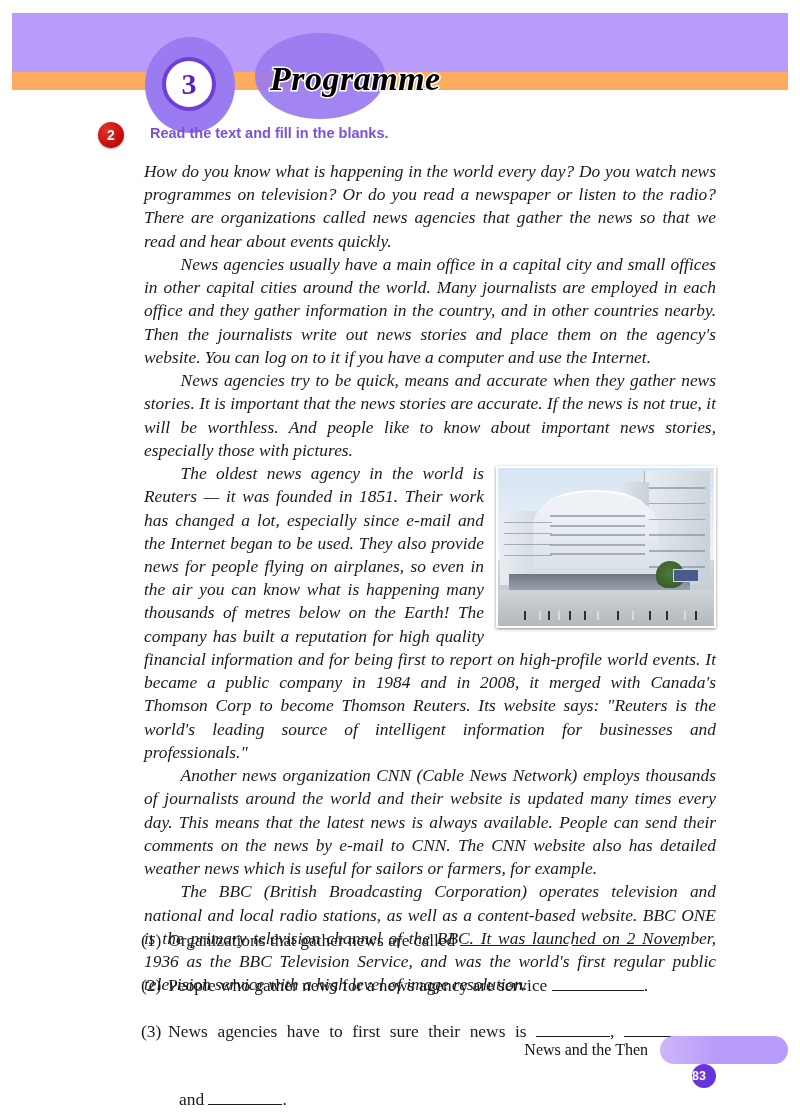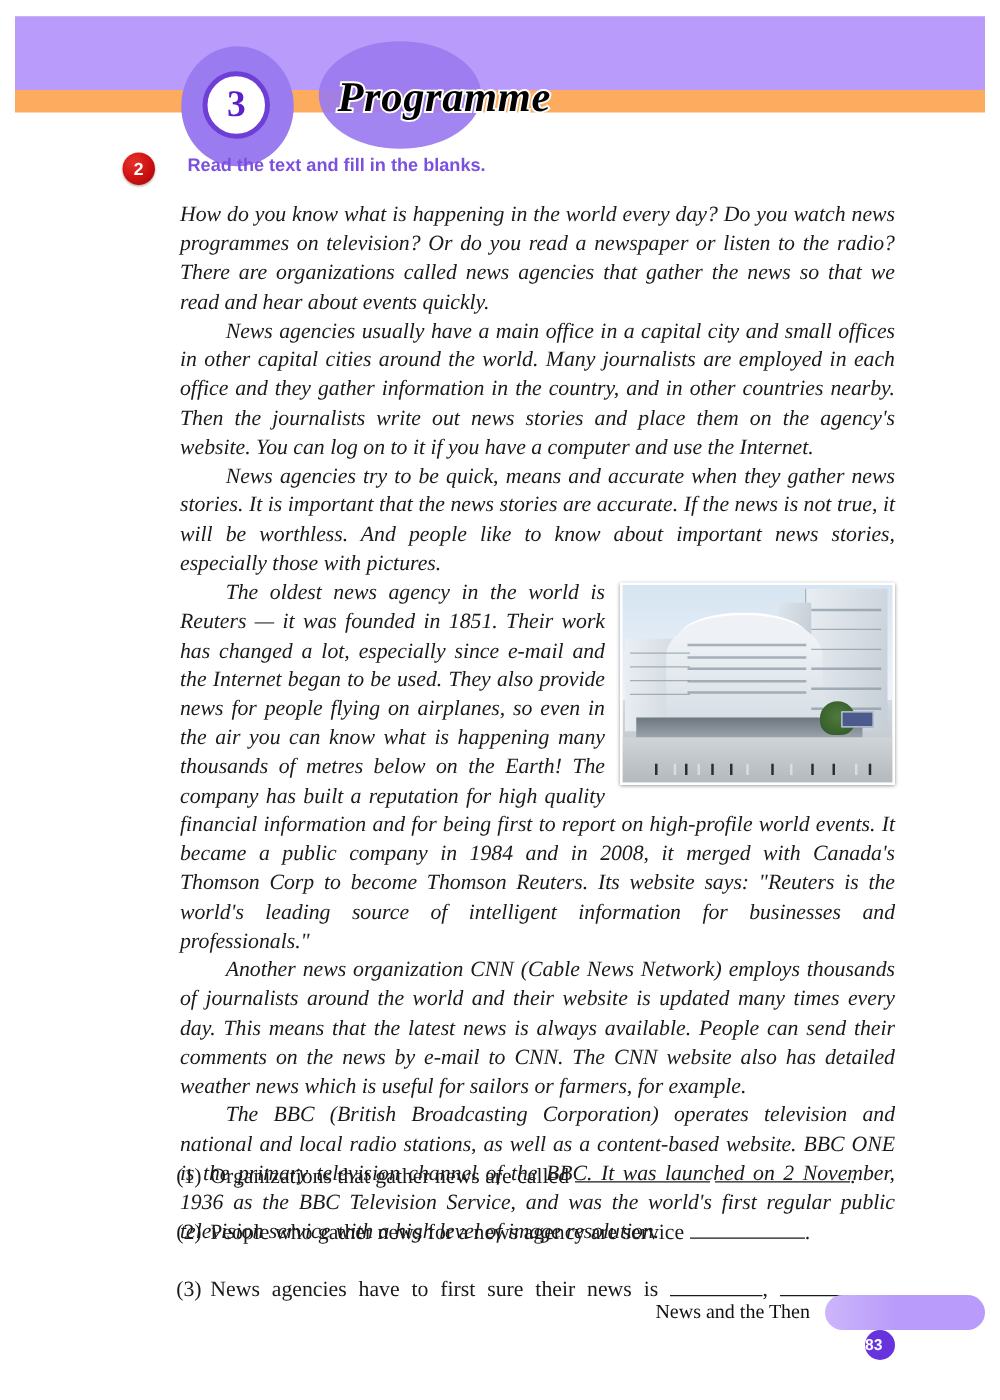--- a/index.html
+++ b/index.html
@@ -374,20 +374,24 @@
       <span class="blank b-md"></span><span>.</span></span>
   </div>
 
   <div class="q-row">
     <span class="q-num">(3)</span>
     <span class="q-text stretch"><span>News agencies have to first sure their news is</span>
       <span class="blank b-sm"></span><span>,</span>
       <span class="blank b-md"></span></span>
   </div>
 
+  <div class="q-row q-cont">
+    <span class="q-text"><span>and</span>
+      <span class="blank b-sm"></span><span>.</span></span>
+  </div>
 </div>
 
 <div id="footer">
   <div class="footer-pill"></div>
   <div class="footer-chapter">News and the Then</div>
   <div class="footer-page">
     <span>83</span>
   </div>
 </div>
 

